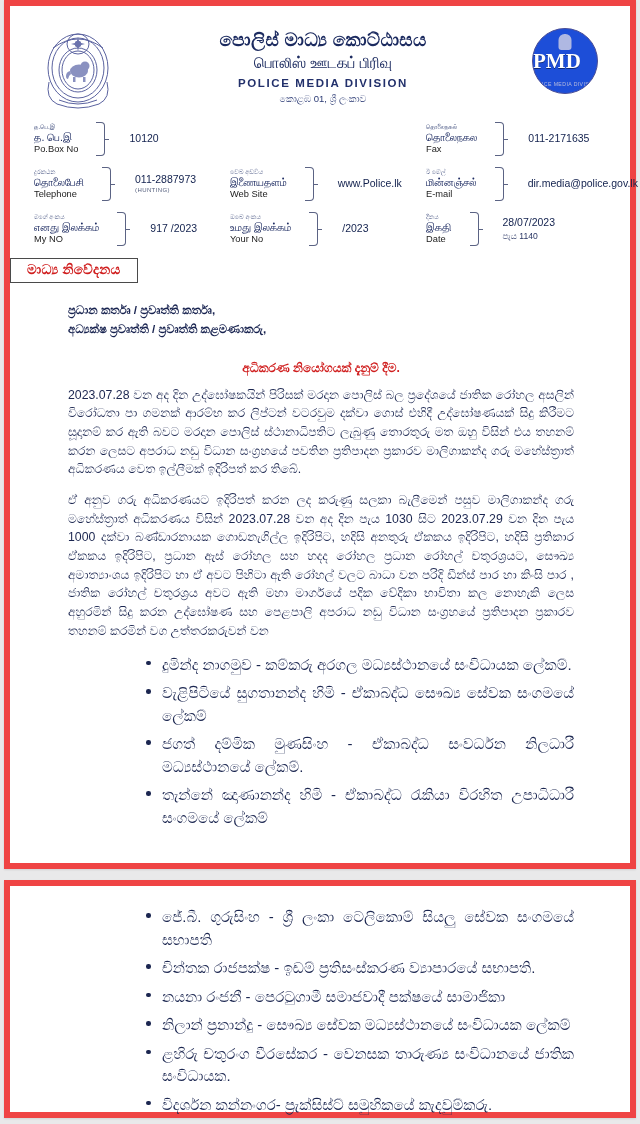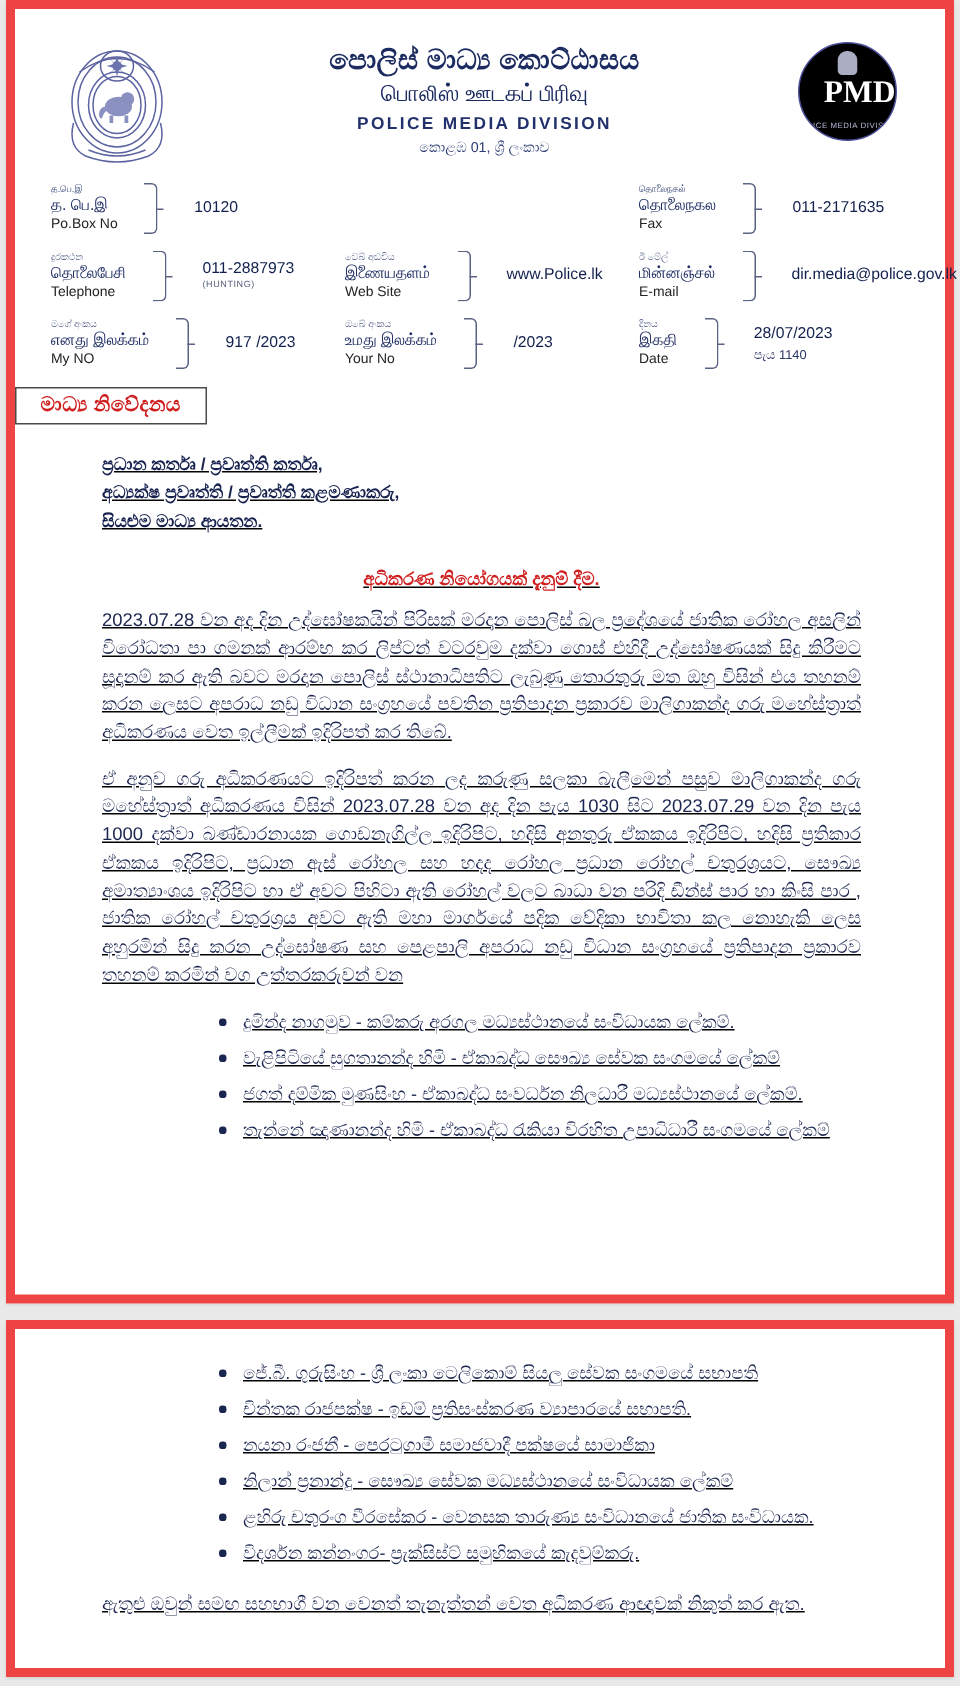--- a/index.html
+++ b/index.html
@@ -59,23 +59,23 @@
     margin-top: 3px;
   }
   .h-address {
     font-size: 9.5px;
     color: #2b3a74;
     margin-top: 4px;
   }
   .pmd-logo { width: 86px; flex: 0 0 86px; display:flex; justify-content:center; padding-top:4px;}
   .pmd-circle {
     width: 66px; height: 66px; border-radius: 50%;
-    background: #000000;
+    background: #1d4ed8;
     border: 1px solid #4a4e97;
-    display: flex; align-items: center; justify-content: flex-end;
+    display: flex; align-items: center; justify-content: flex-start;
     position: relative;
     overflow: hidden;
   }
   .pmd-text {
     color: #ffffff;
     font-family: "Liberation Serif", "DejaVu Serif", serif;
     font-weight: bold;
     font-size: 21px;
     letter-spacing: 0px;
     text-shadow: 0 1px 0 rgba(0,0,0,0.45);
@@ -158,21 +158,21 @@
     display: inline-block;
     border: 1.3px solid #4a4a4a;
     padding: 3px 16px 4px 16px;
     color: #d01f1f;
     font-size: 13.5px;
     font-weight: bold;
     letter-spacing: 0.3px;
   }
 
   
-  .body-area { padding: 0 56px 0 58px; text-decoration: underline; }
+  .body-area { padding: 0 56px 0 58px; }
   .addressee {
     margin-top: 18px;
     font-size: 11.6px;
     font-weight: bold;
     color: #17224f;
     line-height: 1.62;
   }
   .subject {
     margin-top: 22px;
     text-align: center;
@@ -187,21 +187,21 @@
     line-height: 1.52;
     text-align: justify;
   }
   p.para.first { margin-top: 11px; }
   ul.names {
     margin: 13px 0 0 0;
     padding-left: 78px;
     list-style: none;
   }
   ul.names li {
-    font-size: 12px;
+    font-size: 15px;
     color: #1b2650;
     line-height: 1.5;
     margin-bottom: 6px;
     position: relative;
     padding-left: 16px;
     text-align: justify;
   }
   ul.names li::before {
     content: "";
     position: absolute;
@@ -370,21 +370,20 @@
     </div>
 
     <div class="title-wrap">
       <div class="title-box">මාධ්‍ය නිවේදනය</div>
     </div>
 
     <div class="body-area">
       <div class="addressee">
         <div>ප්‍රධාන කර්තෘ / ප්‍රවෘත්ති කර්තෘ,</div>
         <div>අධ්‍යක්ෂ ප්‍රවෘත්ති / ප්‍රවෘත්ති කළමණාකරු,</div>
-        <div>සියළුම මාධ්‍ය ආයතන.</div>
       </div>
 
       <div class="subject">අධිකරණ නියෝගයක් දැනුම් දීම.</div>
 
       <p class="para first">2023.07.28 වන අද දින උද්ඝෝෂකයින් පිරිසක් මරදාන පොලිස් බල ප්‍රදේශයේ ජාතික රෝහල අසලින් විරෝධතා පා ගමනක් ආරම්භ කර ලිප්ටන් වටරවුම දක්වා ගොස් එහිදී උද්ඝෝෂණයක් සිදු කිරීමට සූදානම් කර ඇති බවට මරදාන පොලිස් ස්ථානාධිපතිට ලැබුණු තොරතුරු මත ඔහු විසින් එය තහනම් කරන ලෙසට අපරාධ නඩු විධාන සංග්‍රහයේ පවතින ප්‍රතිපාදන ප්‍රකාරව මාලිගාකන්ද ගරු මහේස්ත්‍රාත් අධිකරණය වෙත ඉල්ලීමක් ඉදිරිපත් කර තිබේ.</p>
       <p class="para">ඒ අනුව ගරු අධිකරණයට ඉදිරිපත් කරන ලද කරුණු සලකා බැලීමෙන් පසුව මාලිගාකන්ද ගරු මහේස්ත්‍රාත් අධිකරණය විසින් 2023.07.28 වන අද දින පැය 1030 සිට 2023.07.29 වන දින පැය 1000 දක්වා බණ්ඩාරනායක ගොඩනැගිල්ල ඉදිරිපිට, හදිසි අනතුරු ඒකකය ඉදිරිපිට, හදිසි ප්‍රතිකාර ඒකකය ඉදිරිපිට, ප්‍රධාන ඇස් රෝහල සහ හදද රෝහල ප්‍රධාන රෝහල් චතුරශ්‍රයට, සෞඛ්‍ය අමාත්‍යාංශය ඉදිරිපිට හා ඒ අවට පිහිටා ඇති රෝහල් වලට බාධා වන පරිදි ඩීන්ස් පාර හා කිංසි පාර , ජාතික රෝහල් චතුරශ්‍රය අවට ඇති මහා මාර්ගයේ පදික වේදිකා භාවිතා කල නොහැකි ලෙස අහුරමින් සිදු කරන උද්ඝෝෂණ සහ පෙළපාලි අපරාධ නඩු විධාන සංග්‍රහයේ ප්‍රතිපාදන ප්‍රකාරව තහනම් කරමින් වග උත්තරකරුවන් වන</p>
 
       <ul class="names">
         <li>දුමින්ද නාගමුව - කම්කරු අරගල මධ්‍යස්ථානයේ සංවිධායක ලේකම්.</li>
         <li>වැළිපිටියේ සුගතානන්ද හිමි - ඒකාබද්ධ සෞඛ්‍ය සේවක සංගමයේ ලේකම්</li>

